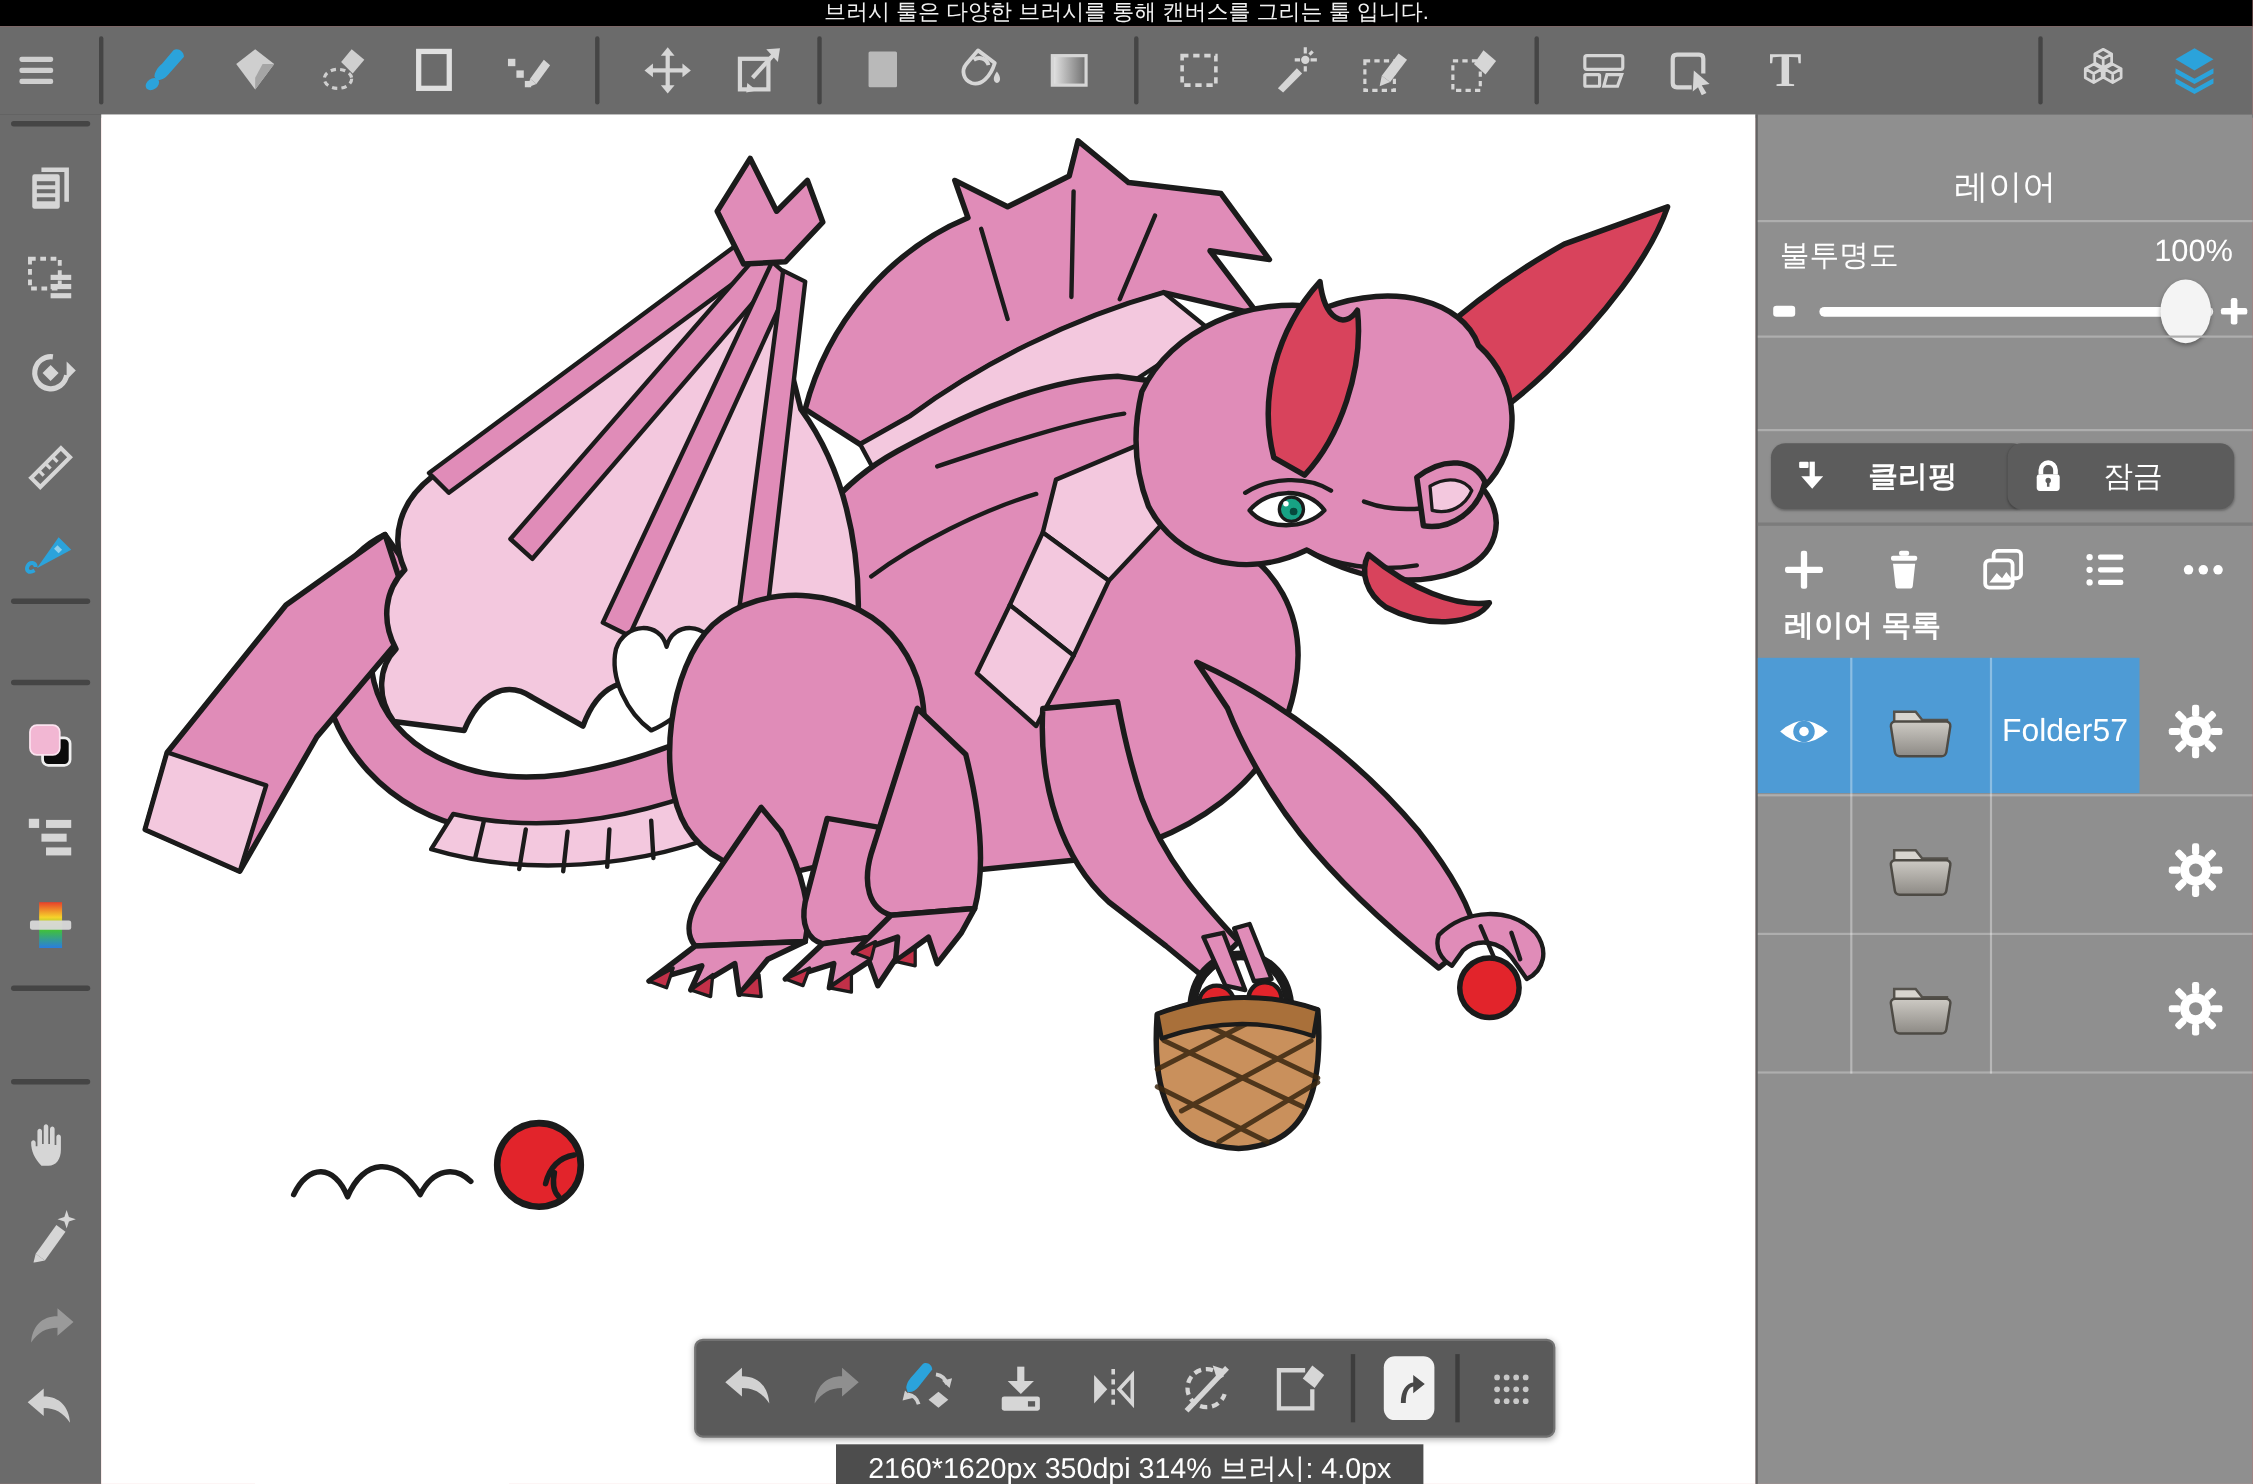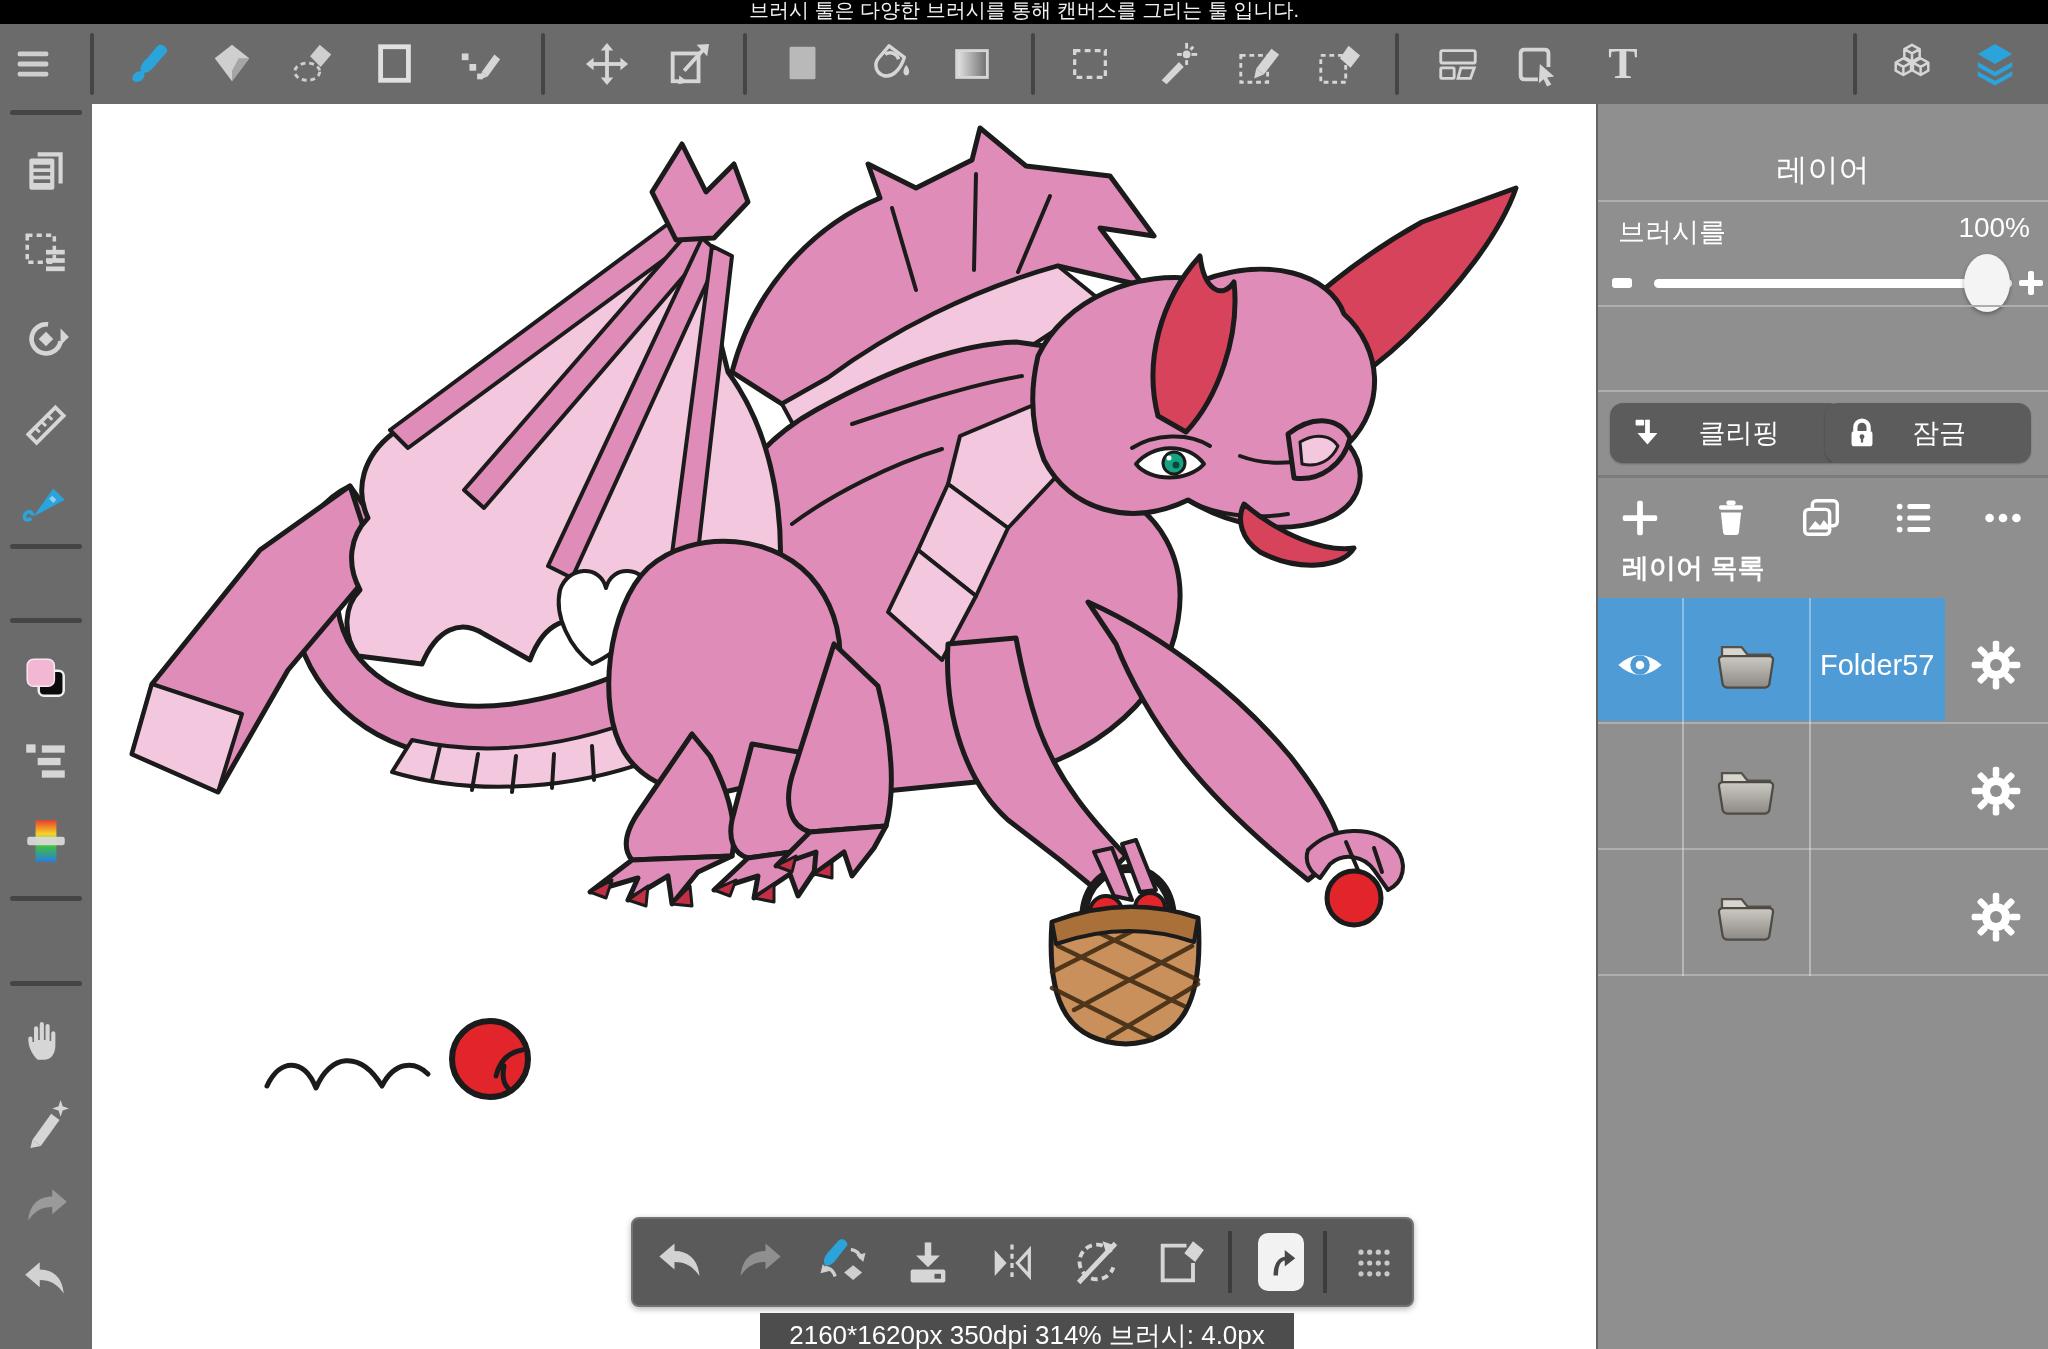--- a/index.html
+++ b/index.html
@@ -25,21 +25,21 @@
   .pdiv{position:absolute;left:0;width:452px;height:2px;background:#aeaeae;}
   .oplabel{position:absolute;left:20px;top:110px;color:#fff;font-size:27px;}
   .opval{position:absolute;right:18px;top:108px;color:#fff;font-size:28px;}
   .slider-minus{position:absolute;left:14px;top:174px;width:20px;height:10px;background:#fff;border-radius:3px;}
   .slider-track{position:absolute;left:56px;top:175px;width:358px;height:9px;background:#fff;border-radius:5px;}
   .slider-knob{position:absolute;left:366px;top:150px;width:46px;height:58px;background:#f4f4f4;border-radius:50%;box-shadow:0 2px 4px rgba(0,0,0,.35);}
   .btn-dark{position:absolute;background:#5c5c5c;border-radius:13px;color:#fff;display:flex;align-items:center;justify-content:center;font-size:27px;box-shadow:0 1px 2px rgba(0,0,0,.25);}
   #blendbtn{left:228px;top:216px;width:206px;height:60px;}
   #blendbtn .lbl{margin-right:46px;}
   #blendbtn svg{position:absolute;right:14px;top:15px;}
-  #clipbtn{left:12px;top:299px;width:232px;height:60px;}
+  #clipbtn{left:12px;top:299px;width:232px;height:60px;font-weight:bold;}
   #lockbtn{left:227px;top:299px;width:206px;height:60px;}
   #clipbtn svg,#lockbtn svg{position:absolute;left:18px;top:11px;}
   .picon{position:absolute;top:389px;width:50px;height:50px;display:flex;align-items:center;justify-content:center;}
   .listlabel{position:absolute;left:24px;top:446px;color:#fff;font-size:27px;font-weight:bold;}
   .lrow{position:absolute;left:0;width:452px;height:123px;}
   .lrow .sel{position:absolute;left:0;top:0;width:347px;height:123px;background:#4e9bd5;}
   .cell{position:absolute;top:16px;height:102px;display:flex;align-items:center;justify-content:center;}
   .c-eye{left:0;width:84px;}
   .c-folder{left:84px;width:127px;}
   .c-name{left:222px;color:#fff;font-size:29px;justify-content:flex-start;}
@@ -420,21 +420,21 @@
         <circle cx="398" cy="955" r="38" fill="#e2242b" stroke-width="6"></circle>
         <path fill="none" stroke-width="5" d="M404,972 C408,956 418,948 430,946 M412,962 C410,972 412,980 416,984"></path>
         <path fill="none" stroke-width="5" d="M175,982 C188,954 212,954 224,984 C238,950 268,946 290,982 C302,958 322,956 336,970"></path>
       </g>
     </svg>
   </div>
 
   <div id="panel">
     <div class="title">레이어</div>
     <div class="pdiv" style="top:96px"></div>
-    <div class="oplabel">브러시를</div>
+    <div class="oplabel">불투명도</div>
     <div class="opval">100%</div>
     <div class="slider-minus"></div>
     <div class="slider-track"></div>
     <div class="slider-knob"></div>
     <svg style="position:absolute;left:418px;top:164px" width="30" height="30" viewBox="0 0 30 30">
         <g fill="#fff">
           <rect x="12" y="3" width="6" height="24" rx="2"></rect>
           <rect x="3" y="12" width="24" height="6" rx="2"></rect>
         </g>
       </svg>

